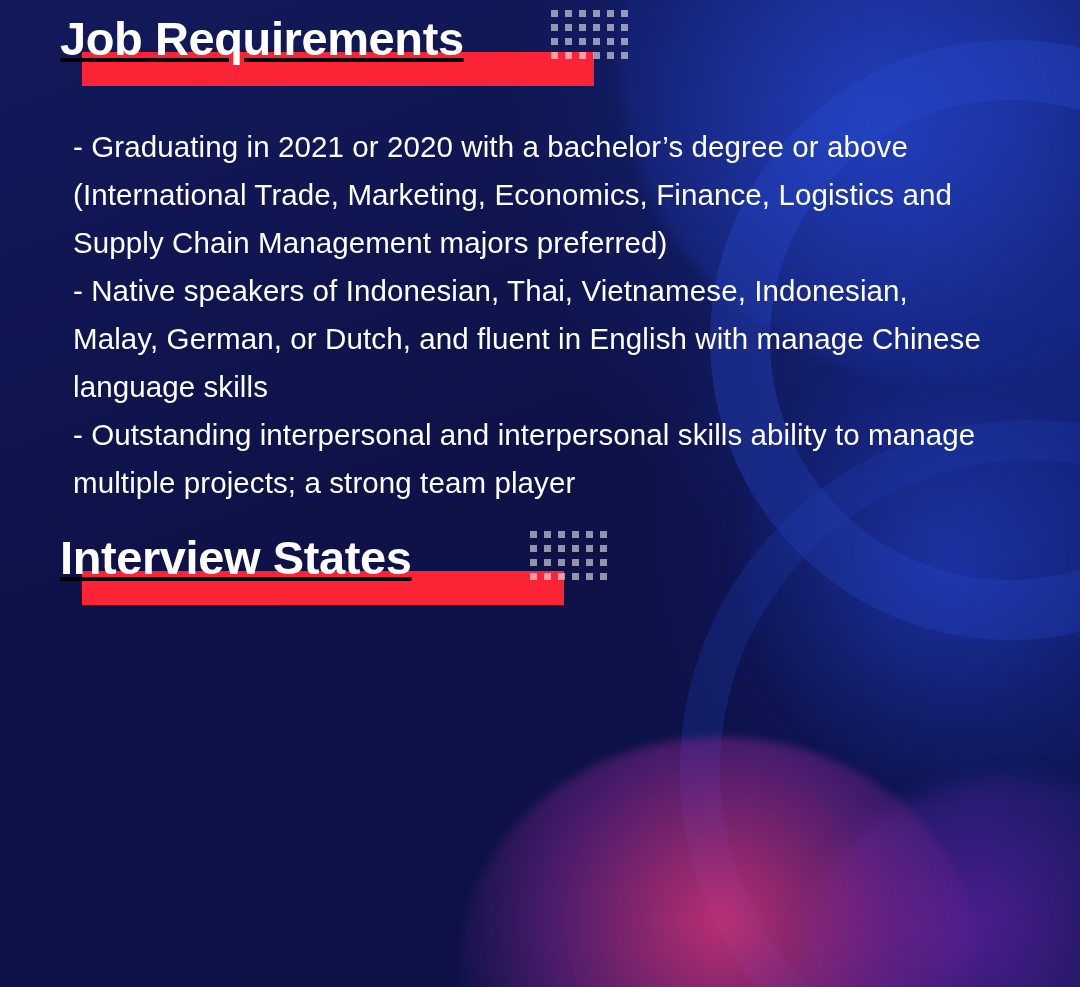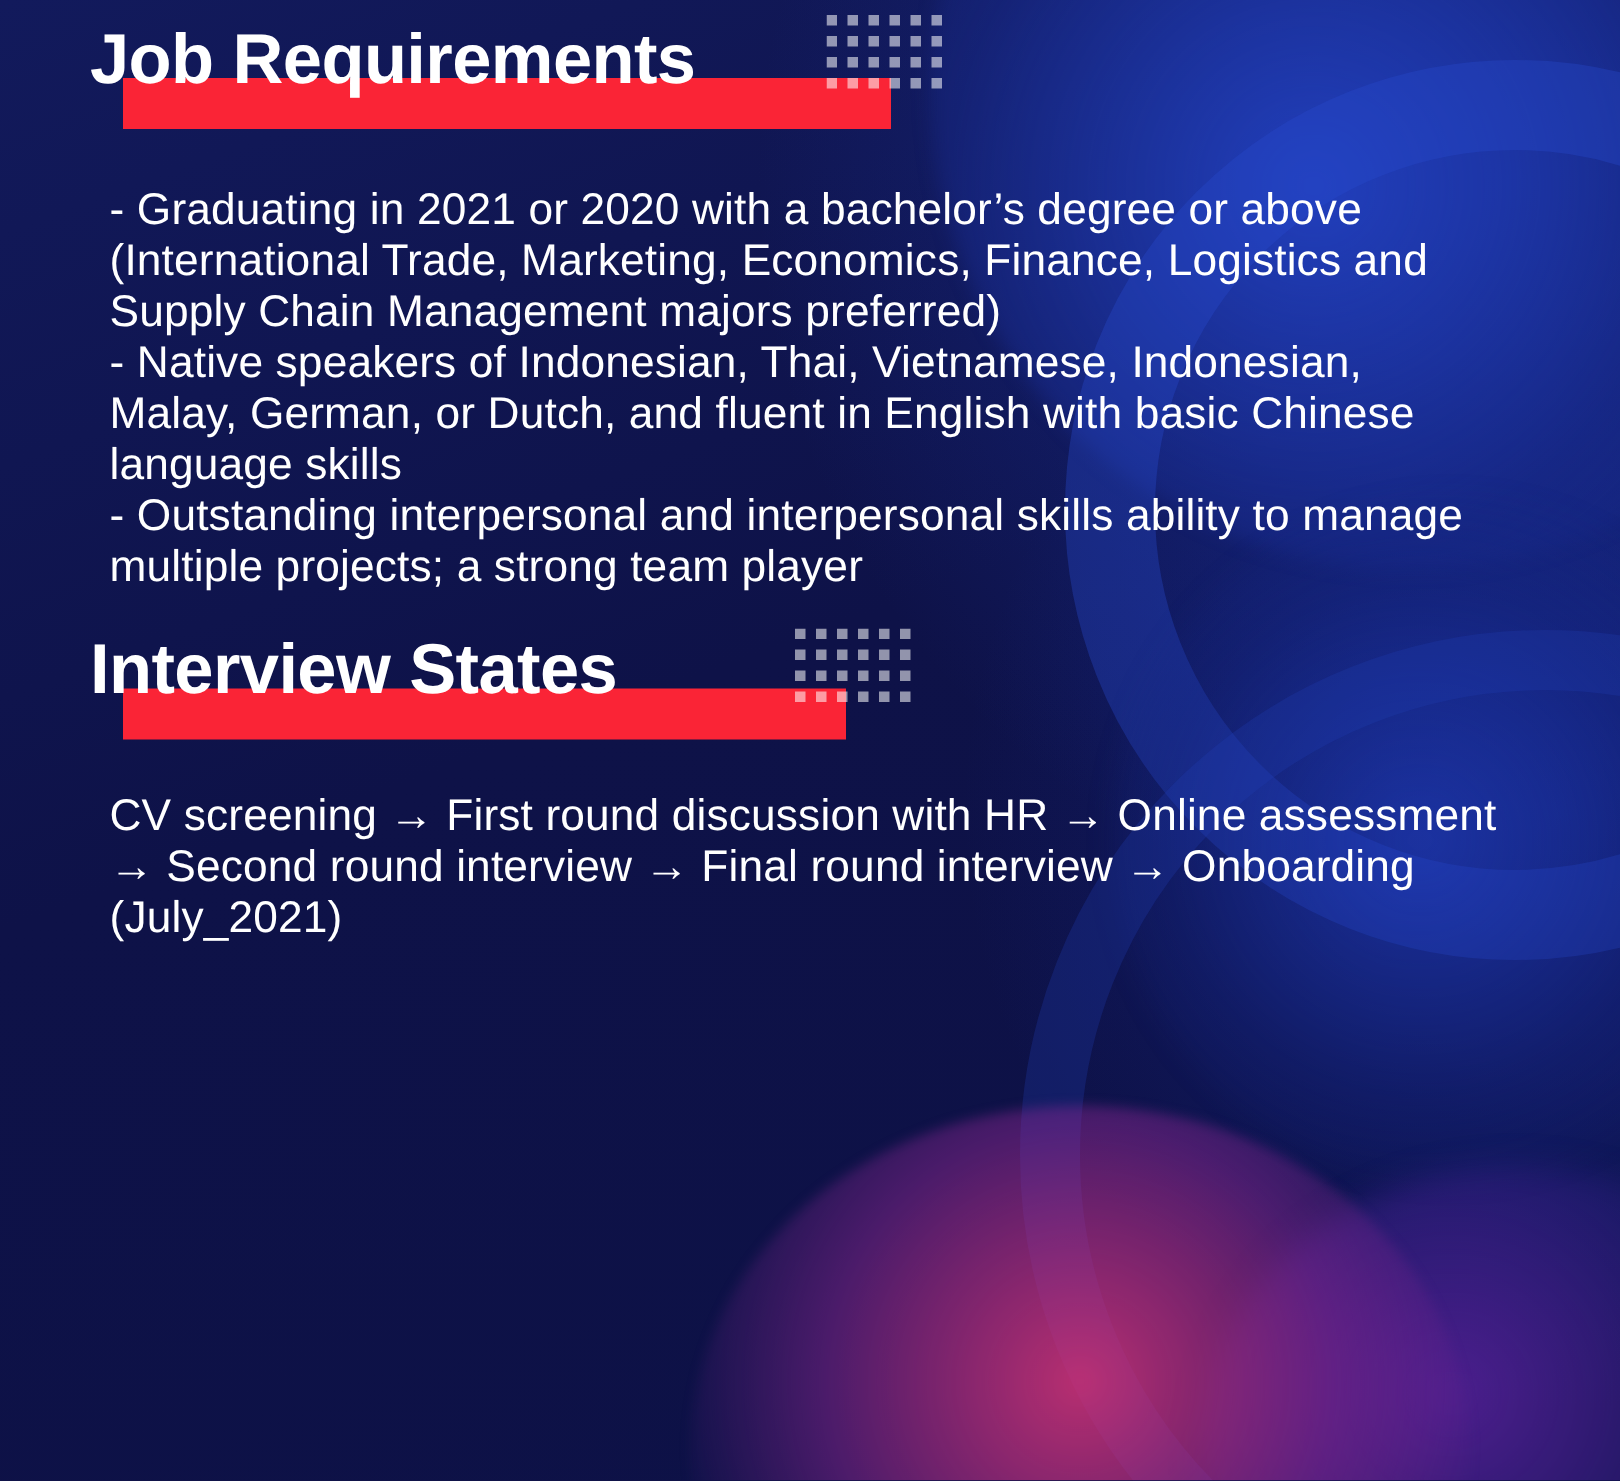--- a/index.html
+++ b/index.html
@@ -92,20 +92,21 @@
     padding: 0 60px;
     box-sizing: border-box;
   }
 
   
   .section-head {
     position: relative;
     display: block;
     margin: 0;
     padding: 0;
+    text-decoration: underline;
   }
   .section-head .bar {
     position: absolute;
     background: #fa2436;
     height: 34px;
     z-index: 1;
   }
   .section-head .dots {
     position: absolute;
     z-index: 1;
@@ -127,21 +128,21 @@
   #head-requirements .dots { left: 491px; top: 10px; }
 
   #head-interview { height: 96px; margin-top: 12px; }
   #head-interview .title { padding: 14px 0 0 0; margin-left: 0; }
   #head-interview .bar { left: 22px; top: 52px; width: 482px; }
   #head-interview .dots { left: 470px; top: 12px; }
 
   .body-text {
     color: #ffffff;
     font-size: 29.5px;
-    line-height: 34px;
+    line-height: 48px;
     letter-spacing: 0.1px;
     margin: 0;
     padding: 0 20px 0 13px;
   }
   .block-requirements { margin-top: 27px; }
   .block-process { margin-top: 24px; }
   .para { margin: 0; }
 </style>
 </head>
 <body>
@@ -185,21 +186,21 @@
             <rect x="42" y="42" width="7" height="7"></rect>
             <rect x="56" y="42" width="7" height="7"></rect>
             <rect x="70" y="42" width="7" height="7"></rect>
         </g>
       </svg>
       <div class="title">Job Requirements</div>
     </div>
 
     <div class="body-text block-requirements">
       <p class="para">- Graduating in 2021 or 2020 with a bachelor’s degree or above (International Trade, Marketing, Economics, Finance, Logistics and Supply Chain Management majors preferred)</p>
-      <p class="para">- Native speakers of Indonesian, Thai, Vietnamese, Indonesian, Malay, German, or Dutch, and fluent in English with basic Chinese language skills</p>
+      <p class="para">- Native speakers of Indonesian, Thai, Vietnamese, Indonesian, Malay, German, or Dutch, and fluent in English with manage Chinese language skills</p>
       <p class="para">- Outstanding interpersonal and interpersonal skills ability to manage multiple projects; a strong team player</p>
     </div>
 
     <div class="section-head" id="head-interview">
       <div class="bar"></div>
       <svg class="dots" width="150" height="56" viewBox="0 0 150 56">
         <g fill="#ffffff" opacity="0.55">
           <rect x="0" y="0" width="7" height="7"></rect>
             <rect x="14" y="0" width="7" height="7"></rect>
             <rect x="28" y="0" width="7" height="7"></rect>
@@ -222,18 +223,15 @@
             <rect x="14" y="42" width="7" height="7"></rect>
             <rect x="28" y="42" width="7" height="7"></rect>
             <rect x="42" y="42" width="7" height="7"></rect>
             <rect x="56" y="42" width="7" height="7"></rect>
             <rect x="70" y="42" width="7" height="7"></rect>
         </g>
       </svg>
       <div class="title">Interview States</div>
     </div>
 
-    <div class="body-text block-process">
-      <p class="para">CV screening → First round discussion with HR → Online assessment → Second round interview → Final round interview → Onboarding (July_2021)</p>
-    </div>
 
   </div>
 </div>
 
 </body></html>

